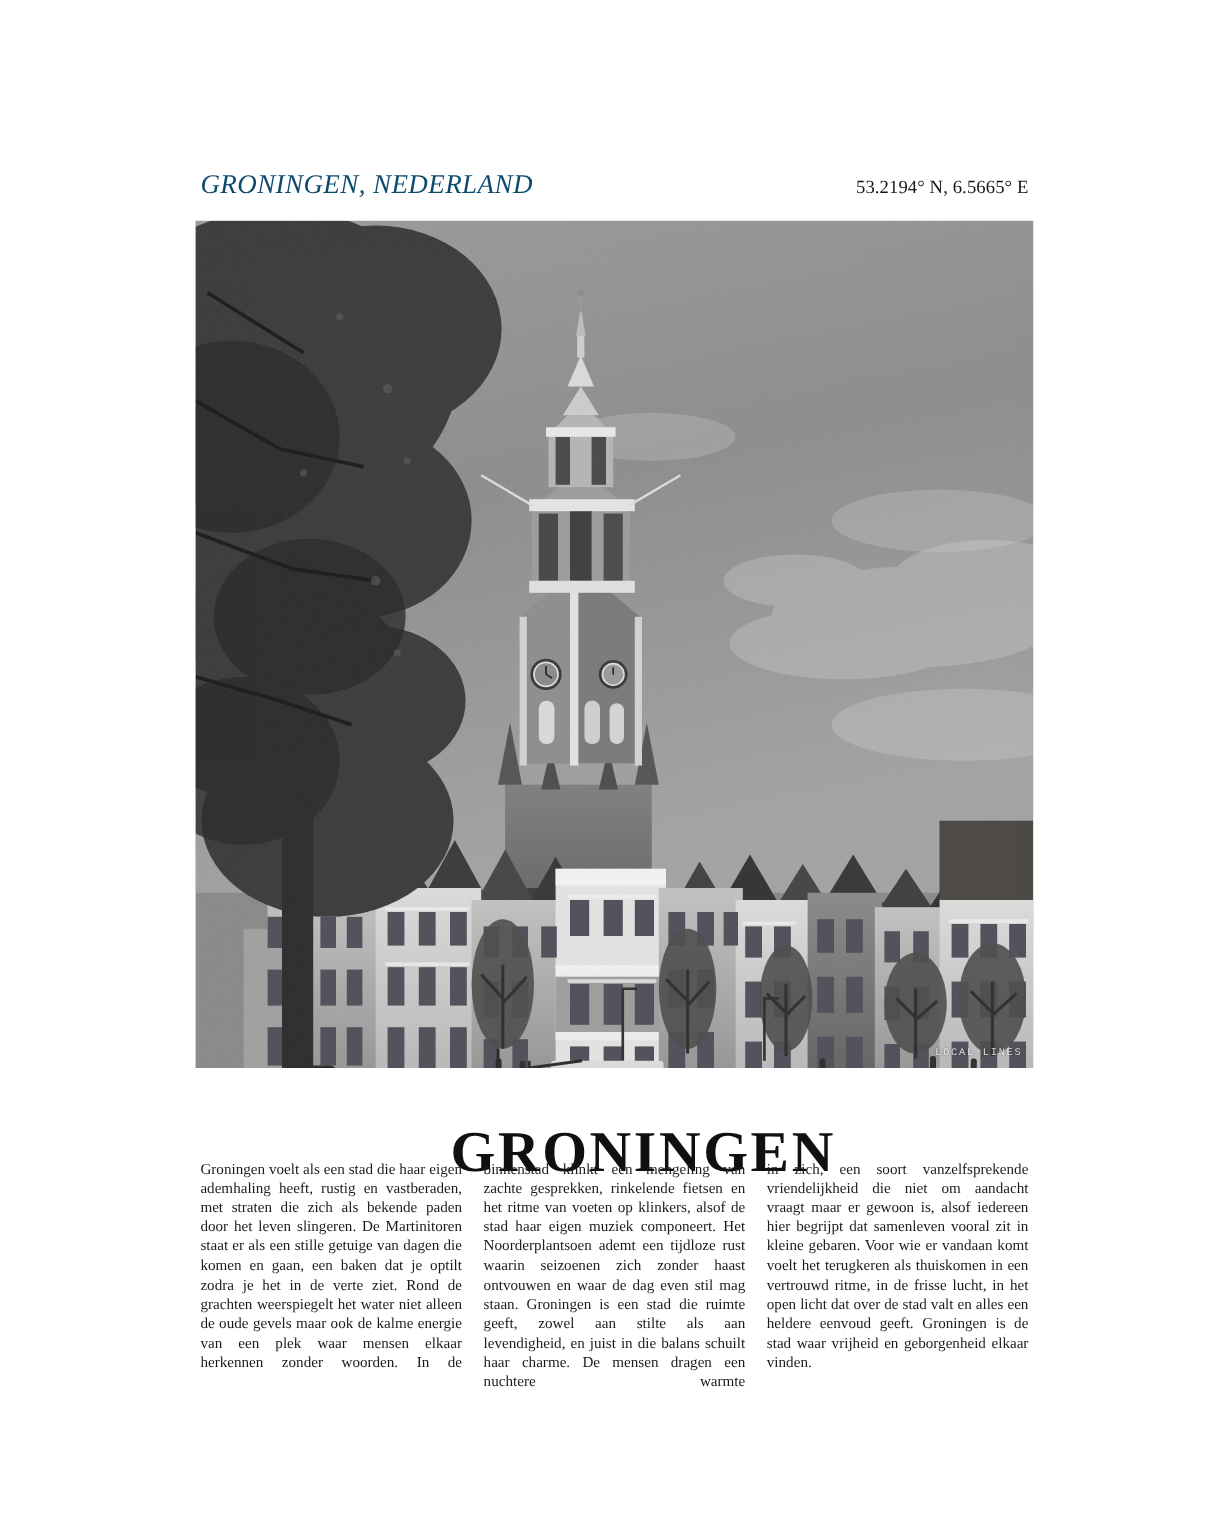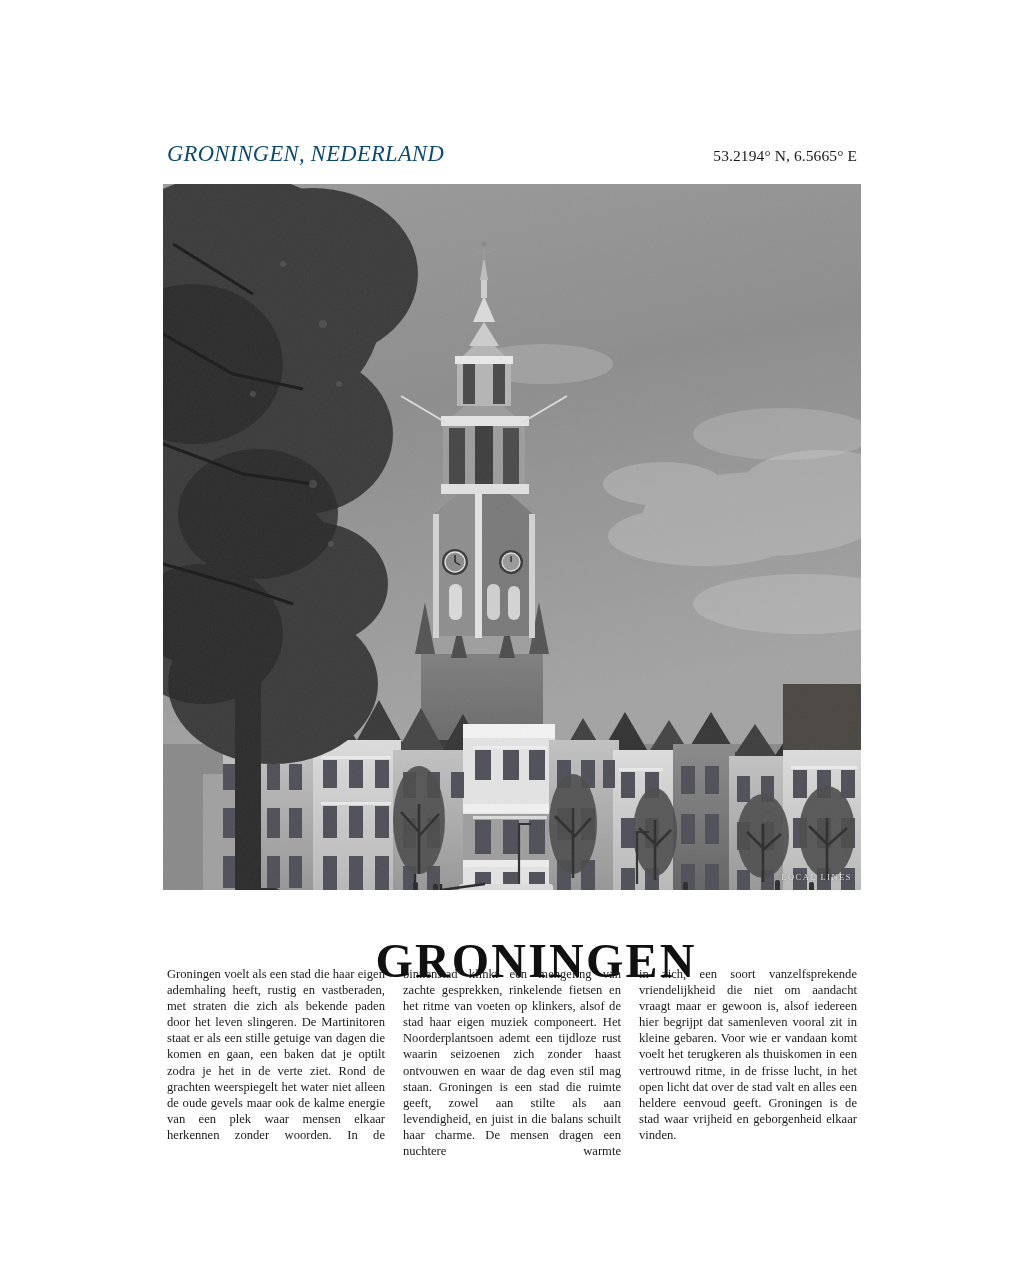--- a/index.html
+++ b/index.html
@@ -60,21 +60,21 @@
     height: 706px;
     overflow: hidden;
     background: #8a8a8a;
   }
   .photo-frame svg { display: block; }
 
   .watermark {
     position: absolute;
     right: 9px;
     bottom: 8px;
-    font-family: Liberation Serif, serif;
+    font-family: Liberation Mono, monospace;
     font-size: 8.5px;
     letter-spacing: 1.5px;
     color: rgba(255,255,255,0.82);
     text-shadow: 0 0 2px rgba(0,0,0,0.55);
     white-space: nowrap;
     pointer-events: none;
   }
 
   
   .title {

